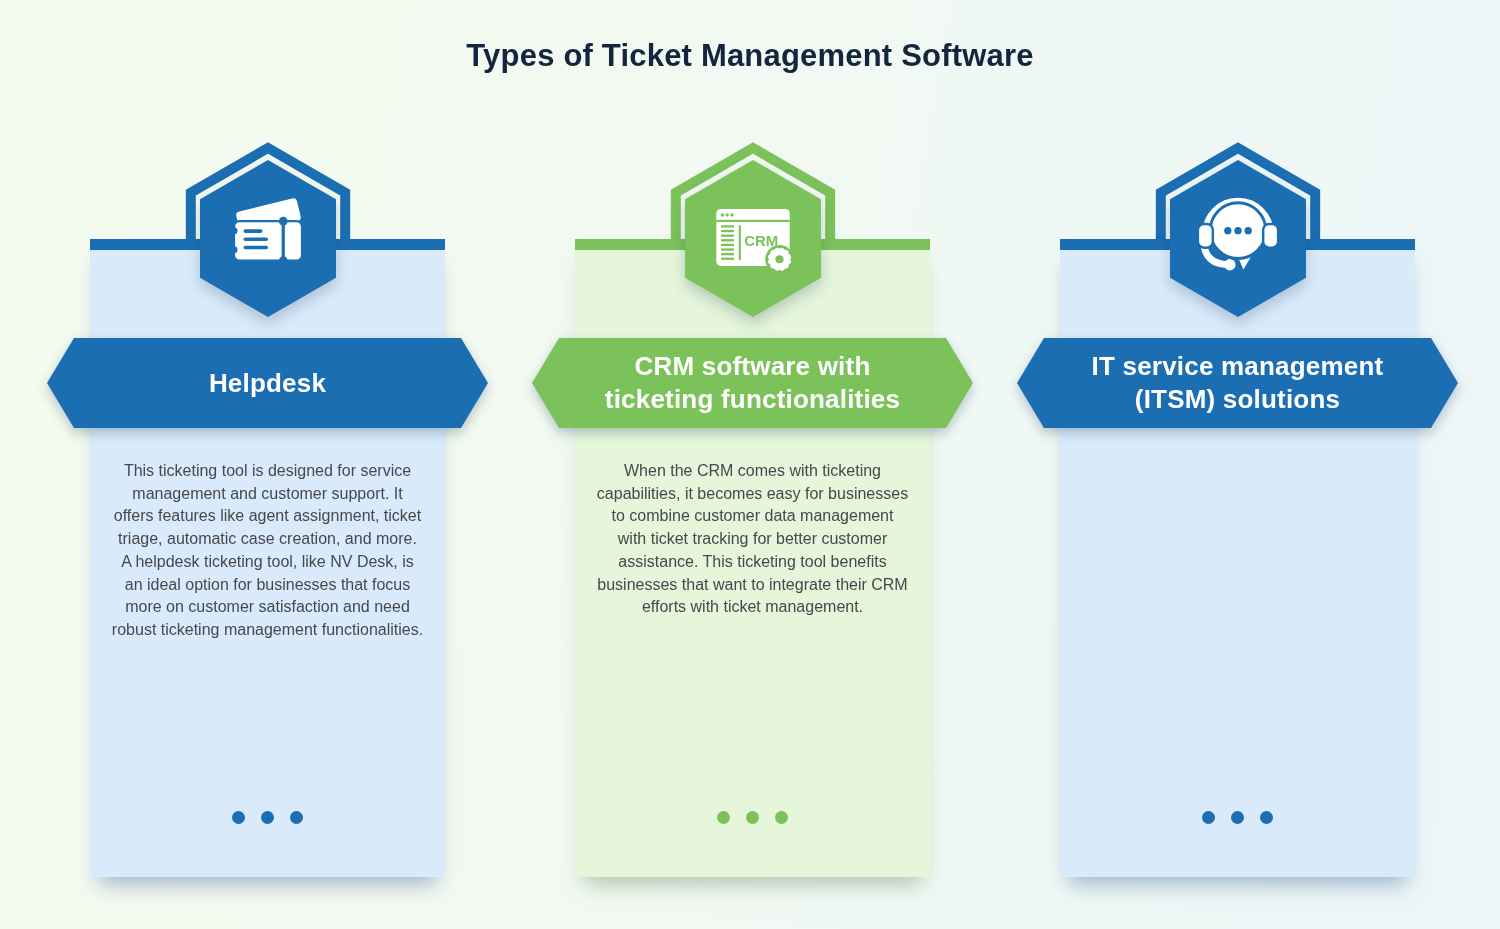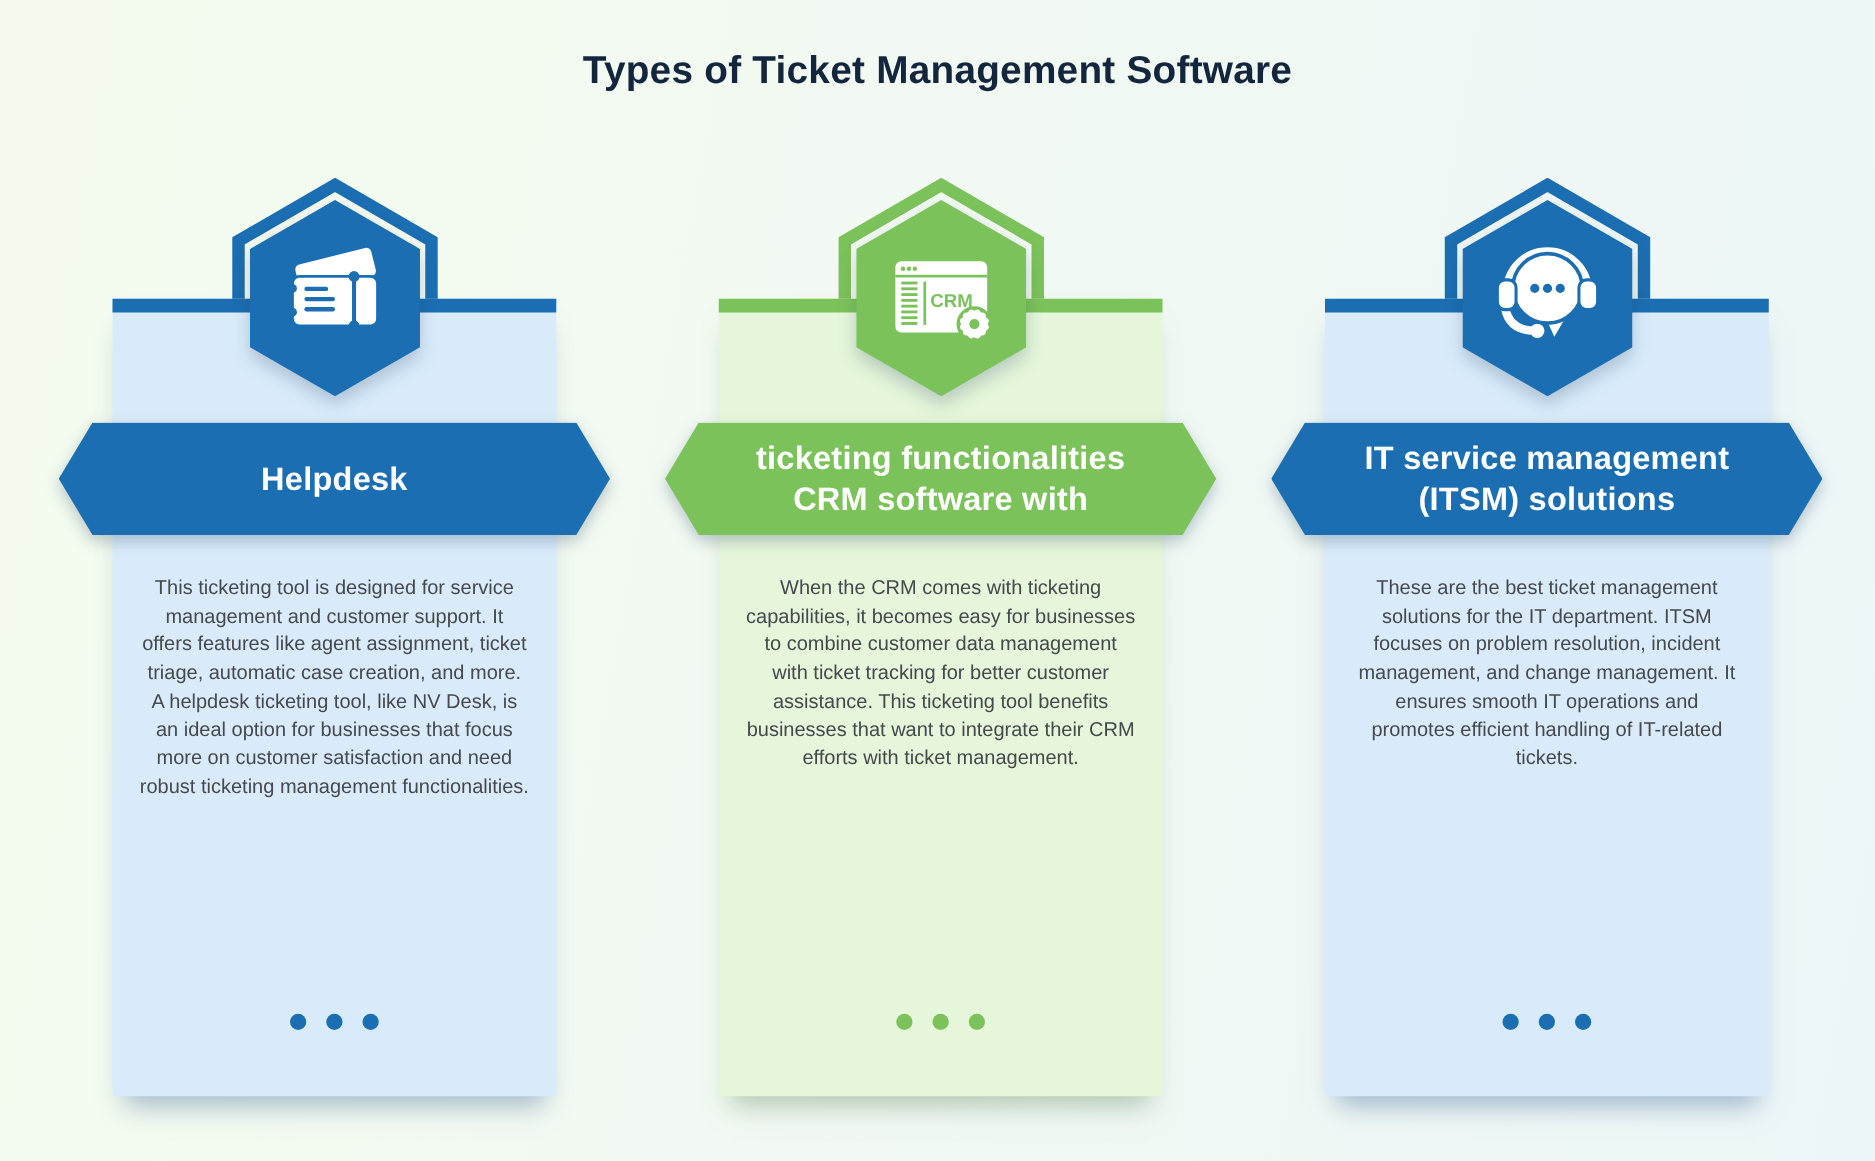--- a/index.html
+++ b/index.html
@@ -202,34 +202,33 @@
         <rect x="62.75" y="66.25" width="13.5" height="13.5" rx="2.2" fill="#ffffff"></rect>
         <rect x="62.75" y="66.25" width="13.5" height="13.5" rx="2.2" fill="#ffffff" transform="rotate(30 69.5 73)"></rect>
         <rect x="62.75" y="66.25" width="13.5" height="13.5" rx="2.2" fill="#ffffff" transform="rotate(60 69.5 73)"></rect>
         <circle cx="69.5" cy="73" r="6.6" fill="#ffffff"></circle>
         <circle cx="69.5" cy="73" r="3" fill="#7cc25a"></circle>
       </g>
     </svg>
 
     <div class="banner-wrap">
       <div class="banner">
+        <span>CRM software with</span>
         <span>ticketing functionalities</span>
-        <span>CRM software with</span>
       </div>
     </div>
   </section>
 
   <section class="column col-3 theme-blue">
     <svg class="hex-outline" width="166" height="192" viewBox="0 0 100 115.47">
       <polygon points="50,3.5 96.5,30.4 96.5,85.1 50,112 3.5,85.1 3.5,30.4" fill="none" stroke="#1b6eb1" stroke-width="6"></polygon>
     </svg>
 
     <div class="card">
       <div class="card-topbar"></div>
-      <p class="card-description">These are the best ticket management solutions for the IT department. ITSM focuses on problem resolution, incident management, and change management. It ensures smooth IT operations and promotes efficient handling of IT-related tickets.</p>
       <div class="dots">
         <span class="dot"></span>
         <span class="dot"></span>
         <span class="dot"></span>
       </div>
     </div>
 
     <svg class="hex-filled" width="136" height="157" viewBox="0 0 100 115.47">
       <polygon points="50,0 100,28.87 100,86.6 50,115.47 0,86.6 0,28.87" fill="#1b6eb1"></polygon>
 

